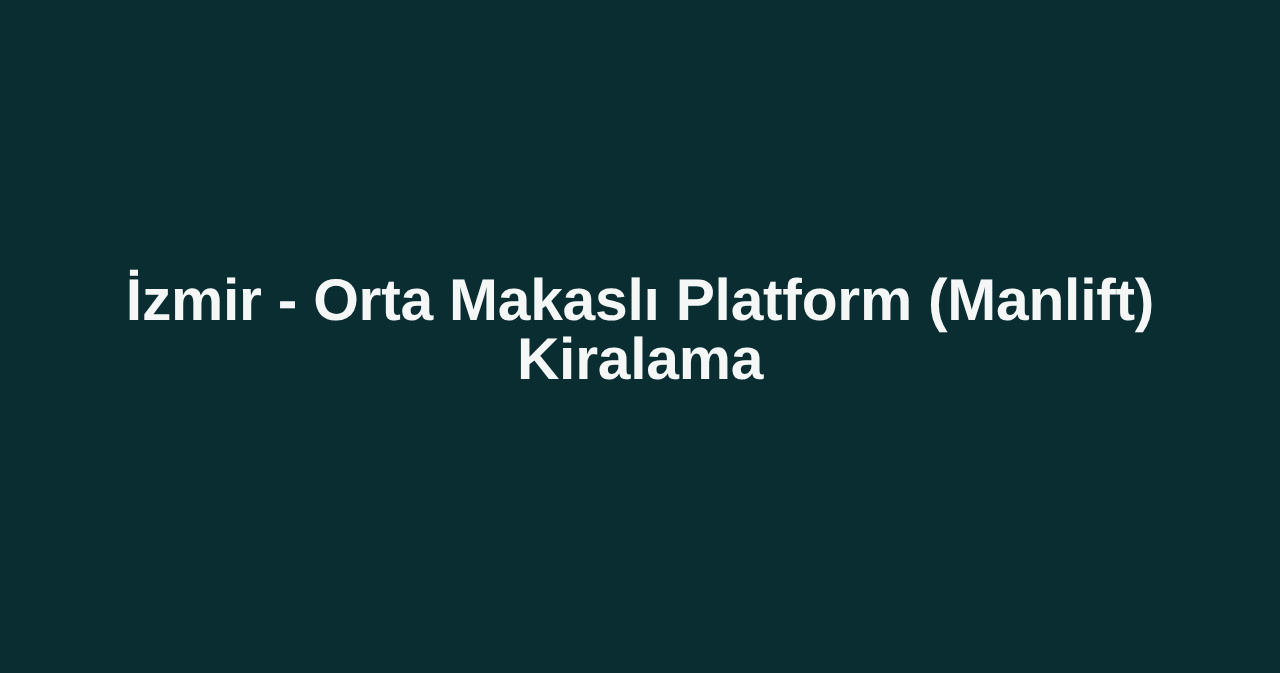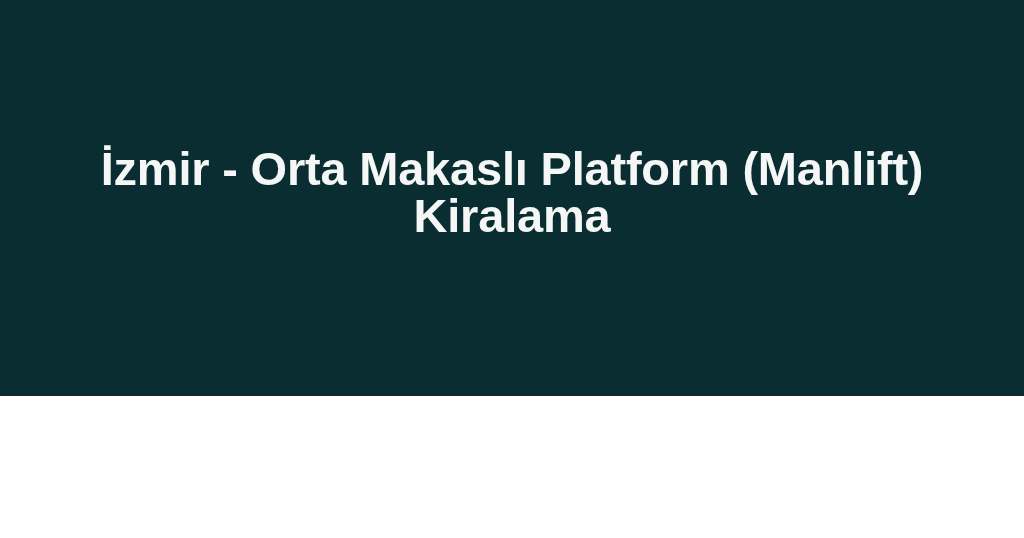--- a/index.html
+++ b/index.html
@@ -14,21 +14,21 @@
     overflow: hidden;
     font-family: "Liberation Sans", "DejaVu Sans", sans-serif;
     -webkit-font-smoothing: antialiased;
   }
 
   
   .share-card {
     position: relative;
     box-sizing: border-box;
     width: 1024px;
-    height: 396px;
+    height: 538px;
     background-color: #0A2D31;
     display: flex;
     align-items: center;
     justify-content: center;
     padding: 0 84px;
   }
 
   
   .card-title {
     margin: 0;

